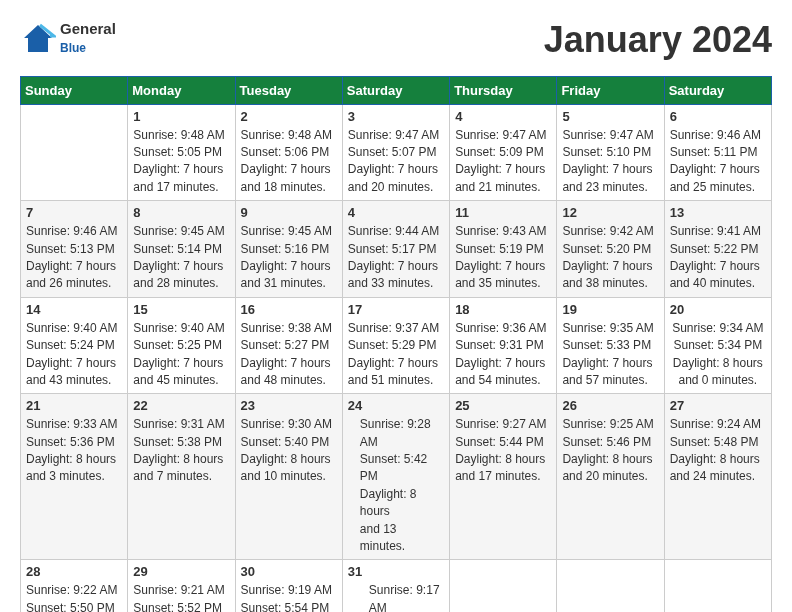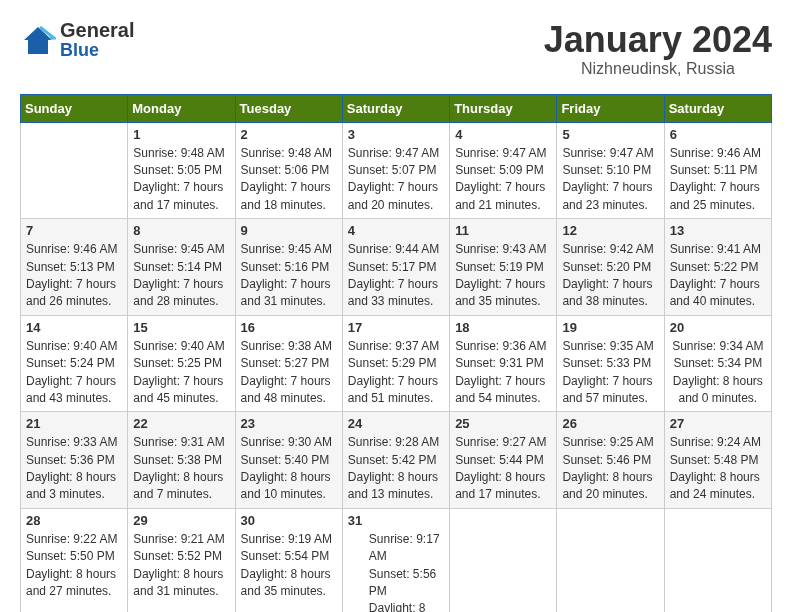--- a/index.html
+++ b/index.html
@@ -15,51 +15,51 @@
       justify-content: space-between;
       align-items: flex-start;
       margin-bottom: 16px;
     }
     .logo {
       display: flex;
       align-items: center;
       gap: 4px;
     }
     .logo-text-general {
-      font-size: 20px;
+      font-size: 15px;
       font-weight: bold;
       color: #333;
       line-height: 1;
     }
     .logo-text-blue {
-      font-size: 18px;
+      font-size: 12px;
       font-weight: bold;
       color: #1a5fa8;
       line-height: 1;
     }
     .title-block {
-      text-align: center;
+      text-align: right;
     }
     .title-month {
       font-size: 36px;
       font-weight: bold;
       color: #333;
       line-height: 1.1;
     }
     .title-location {
       font-size: 16px;
       color: #555;
     }
     table {
       width: 100%;
       border-collapse: collapse;
       table-layout: fixed;
     }
     thead tr {
-      background-color: #4d7c0f;
+      background-color: #15803d;
     }
     thead th {
       color: #fff;
       padding: 6px 4px;
       font-size: 13px;
       font-weight: bold;
       text-align: left;
       border: 1px solid #1a5fa8;
     }
     tbody td {
@@ -103,21 +103,20 @@
         <span class="logo-text-general">General</span>
         <span style="display:inline-block;width:0"></span>
       </div>
       <div>
         <span class="logo-text-blue">Blue</span>
       </div>
     </div>
   </div>
   <div class="title-block">
     <div class="title-month">January 2024</div>
-    <div class="title-location">Nizhneudinsk, Russia</div>
   </div>
 </div>
 
 <table>
   <thead>
     <tr>
     <th>Sunday</th>
         <th>Monday</th>
         <th>Tuesday</th>
         <th>Saturday</th>
@@ -291,21 +290,21 @@
         </td>
         <td>
           <span class="date-num">23</span>
           <div class="cell-info" style="white-space: pre-line;">Sunrise: 9:30 AM
 Sunset: 5:40 PM
 Daylight: 8 hours
 and 10 minutes.</div>
         </td>
         <td>
           <span class="date-num">24</span>
-          <div class="cell-info" style="white-space: pre-line;">Sunrise: 9:28 AM
+          <div class="cell-info" style="white-space: pre-line; margin-left: 12px;">Sunrise: 9:28 AM
 Sunset: 5:42 PM
 Daylight: 8 hours
 and 13 minutes.</div>
         </td>
         <td>
           <span class="date-num">25</span>
           <div class="cell-info" style="white-space: pre-line;">Sunrise: 9:27 AM
 Sunset: 5:44 PM
 Daylight: 8 hours
 and 17 minutes.</div>

